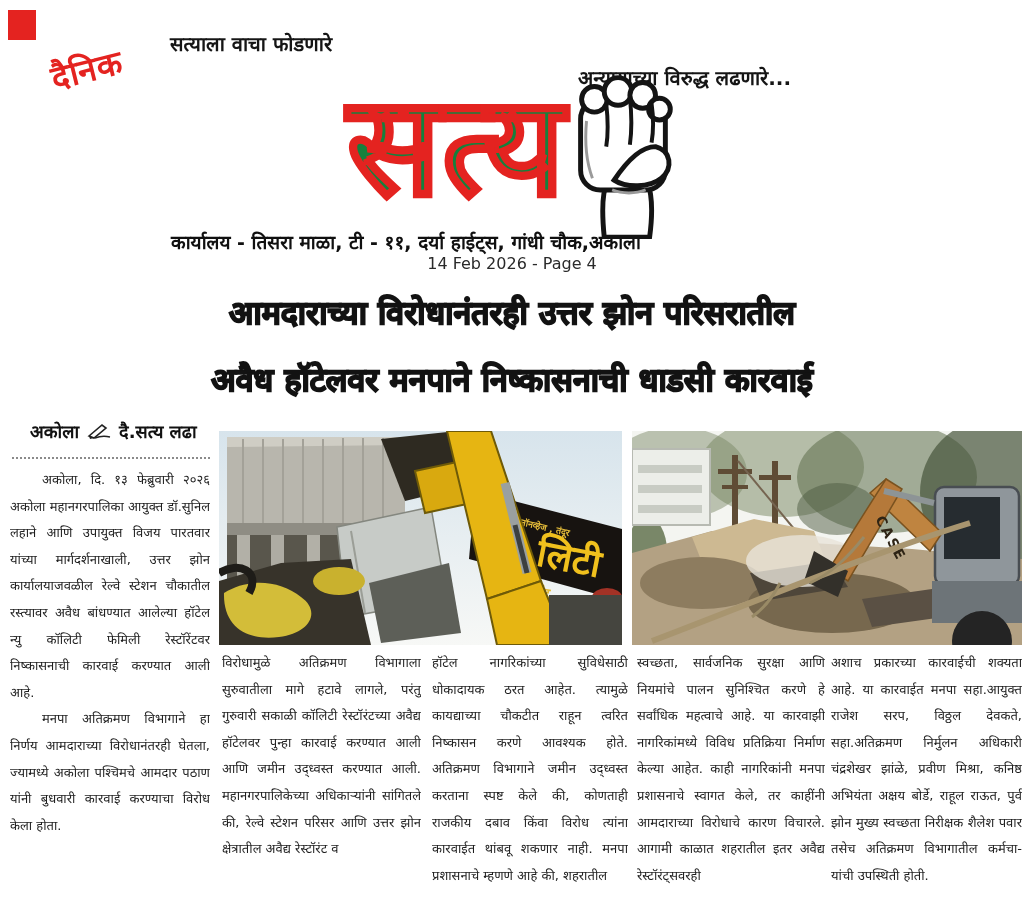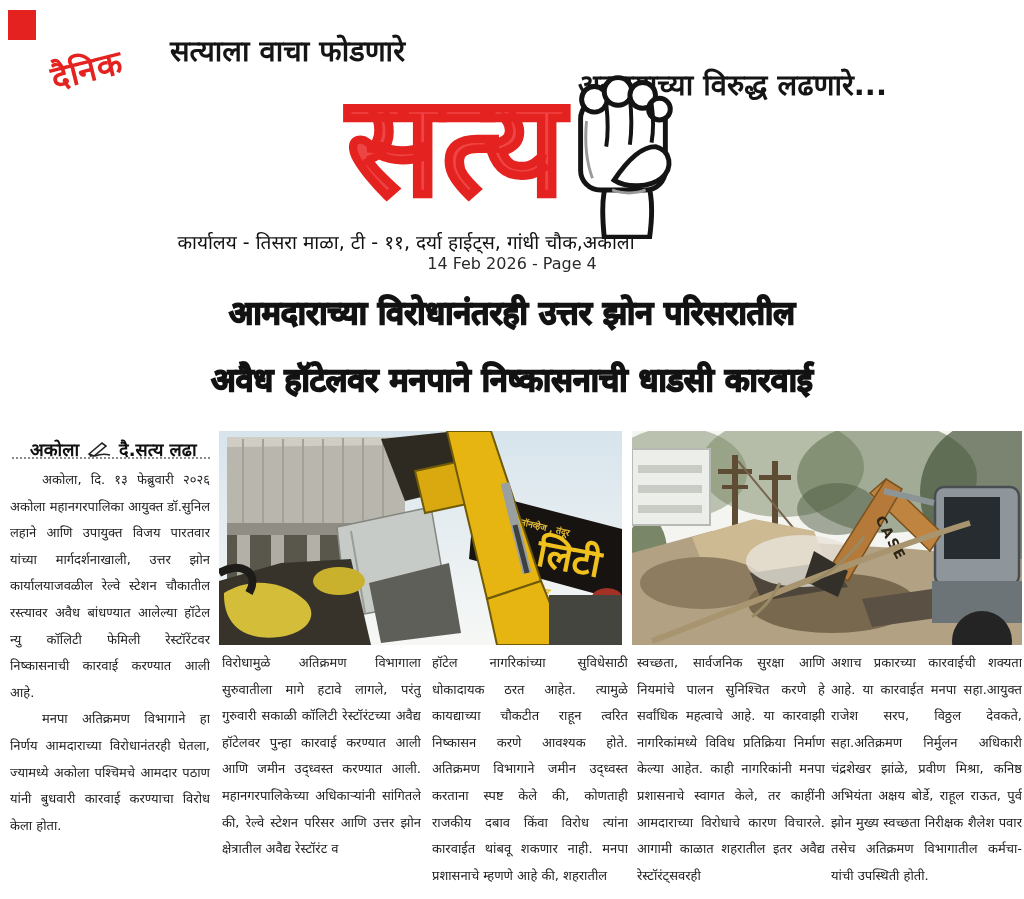--- a/index.html
+++ b/index.html
@@ -3,42 +3,42 @@
 <meta charset="utf-8">
 <style>
   html,body{margin:0;padding:0;background:#ffffff;}
   .page{position:relative;width:1024px;height:899px;background:#fff;overflow:hidden;
         font-family:"DejaVu Sans","Liberation Sans",sans-serif;color:#1d1d1d;}
 
   
   .red-mark{position:absolute;left:8px;top:10px;width:28px;height:30px;background:#e42320;}
   .dainik{position:absolute;left:46px;top:56px;color:#e42320;font-weight:bold;font-size:33px;
           transform:rotate(-14deg);transform-origin:left top;letter-spacing:1px;}
-  .tagline{position:absolute;top:30px;font-size:29px;font-weight:bold;color:#151515;white-space:nowrap;}
+  .tagline{position:absolute;top:30px;font-size:20px;font-weight:bold;color:#151515;white-space:nowrap;}
   .tagline-left{left:170px;}
   .tagline-right{left:578px;margin-top:34px;}
   .masthead{position:absolute;left:0;top:52px;width:1024px;height:182px;
             display:flex;justify-content:center;align-items:center;}
-  .mast-word{color:#ef4444;font-size:138px;line-height:176px;font-weight:bold;
+  .mast-word{color:#15803d;font-size:138px;line-height:176px;font-weight:bold;
              -webkit-text-stroke:4px #e42320;letter-spacing:2px;white-space:nowrap;margin-top:8px;}
   .fist-wrap{width:138px;height:182px;margin:0 -14px;position:relative;z-index:2;flex:0 0 auto;}
   .address{position:absolute;top:229px;left:0;width:812px;text-align:center;
-           font-size:19px;font-weight:normal;color:#101010;}
+           font-size:19px;font-weight:bold;color:#101010;}
   .dateline{position:absolute;top:254px;left:0;width:1024px;text-align:center;
             font-size:16px;color:#2a2a2a;}
 
   
   .headline{position:absolute;left:0;width:1024px;text-align:center;white-space:nowrap;
             font-weight:900;color:#121212;font-size:32px;-webkit-text-stroke:1.6px #121212;
             letter-spacing:0px;}
   .headline-l1{top:290px;}
   .headline-l2{top:357px;}
 
   
-  .byline{position:absolute;left:30px;top:437px;width:180px;display:flex;align-items:center;
+  .byline{position:absolute;left:30px;top:419px;width:180px;display:flex;align-items:center;
           gap:7px;font-size:18px;font-weight:bold;color:#111;white-space:nowrap;}
   .byline-rule{position:absolute;left:12px;top:457px;width:198px;border-top:2px dotted #8a8a8a;}
 
   
   .photo{position:absolute;top:431px;height:214px;overflow:hidden;background:#ddd;}
   .photo svg{display:block;width:100%;height:100%;}
   .photo1{left:219px;width:403px;}
   .photo2{left:632px;width:390px;}
 
   

